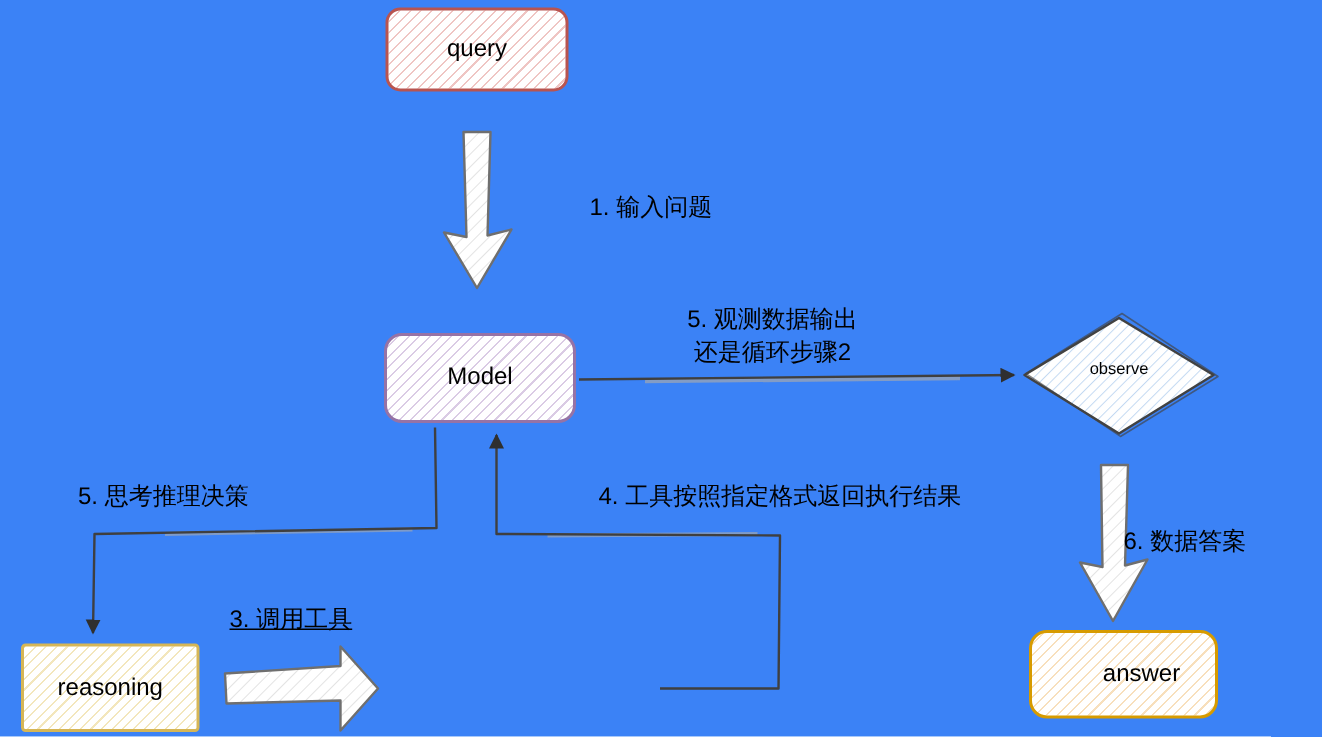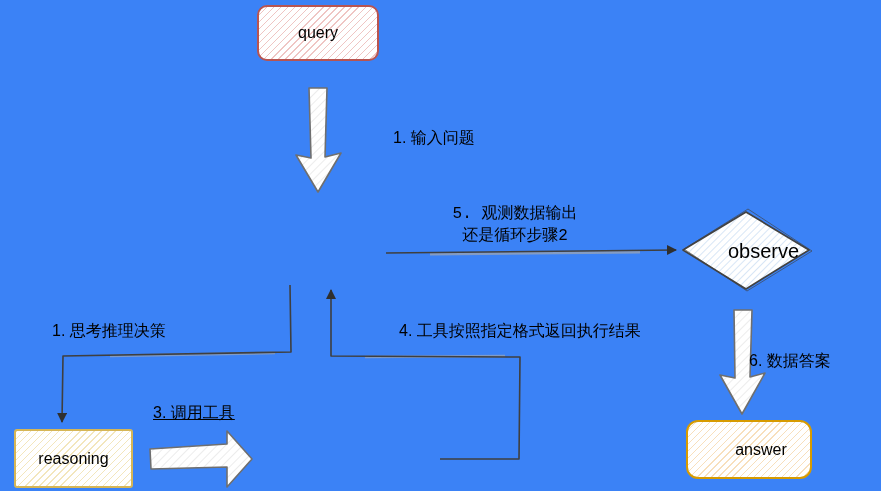--- a/index.html
+++ b/index.html
@@ -30,31 +30,31 @@
   .n-tool{
     left:328px;top:431px;width:111px;height:55px;border:2px solid #82b366;border-radius:3px;
     background-image:repeating-linear-gradient(135deg, rgba(152,199,130,.55) 0 1px, rgba(255,255,255,0) 1px 5px);
   }
   .n-answer{
     left:686px;top:420px;width:126px;height:59px;border:2px solid #d79b00;border-radius:12px;
     background-image:repeating-linear-gradient(135deg, rgba(240,192,122,.5) 0 1px, rgba(255,255,255,0) 1px 5px);
     padding-left:24px;
   }
   .diamond-label{
-    position:absolute;left:728px;top:240px;width:112px;
-    font-size:20px;z-index:2;
+    position:absolute;left:690px;top:240px;width:112px;text-align:center;
+    font-size:11px;z-index:2;
   }
   .edge-label{
     position:absolute;font-size:16px;white-space:nowrap;z-index:2;color:#000;
   }
   .el-1{left:345px;top:128px;margin-left:48px;}
   .el-2{left:52px;top:321px;}
   .el-3{left:153px;top:403px;text-decoration:underline;}
   .el-4{left:362px;top:321px;margin-left:37px;}
-  .el-5{left:425px;top:203px;width:180px;text-align:center;line-height:22px;white-space:normal;font-family:Liberation Mono, monospace;}
+  .el-5{left:425px;top:203px;width:180px;text-align:center;line-height:22px;white-space:normal;}
   .el-6{left:749px;top:351px;}
 </style>
 </head>
 <body>
 
 <div class="stage">
 
   <svg class="layer" width="881" height="491" viewBox="0 0 881 491">
     <defs>
       <marker id="arrowhead" markerUnits="userSpaceOnUse" markerWidth="12" markerHeight="12" refX="9" refY="5" orient="auto">
@@ -87,34 +87,37 @@
 
     <polygon points="150,449 227,444 227,431 252,459 227,487 227,467 151,469" fill="url(#hatch-gray)" stroke="#6f6f6f" stroke-width="1.6" stroke-linejoin="round"></polygon>
 
     <polygon points="734,310 752,310 750,377 765,373 742,414 720,375 735,378" fill="url(#hatch-gray)" stroke="#6f6f6f" stroke-width="1.6" stroke-linejoin="round"></polygon>
   </svg>
 
   <div class="node n-query">
     <span class="lbl">query</span>
   </div>
 
+  <div class="node n-model">
+    <span class="lbl">Model</span>
+  </div>
 
   <div class="diamond-label">observe</div>
 
   <div class="node n-reasoning">
     <span class="lbl">reasoning</span>
   </div>
 
 
   <div class="node n-answer">
     <span class="lbl">answer</span>
   </div>
 
   <div class="edge-label el-1">1. 输入问题</div>
-  <div class="edge-label el-2">1. 思考推理决策</div>
+  <div class="edge-label el-2">5. 思考推理决策</div>
   <div class="edge-label el-3">3. 调用工具</div>
   <div class="edge-label el-4">4. 工具按照指定格式返回执行结果</div>
   <div class="edge-label el-5">
     <div>5. 观测数据输出</div>
     <div>还是循环步骤2</div>
   </div>
   <div class="edge-label el-6">6. 数据答案</div>
 
 </div>
 

